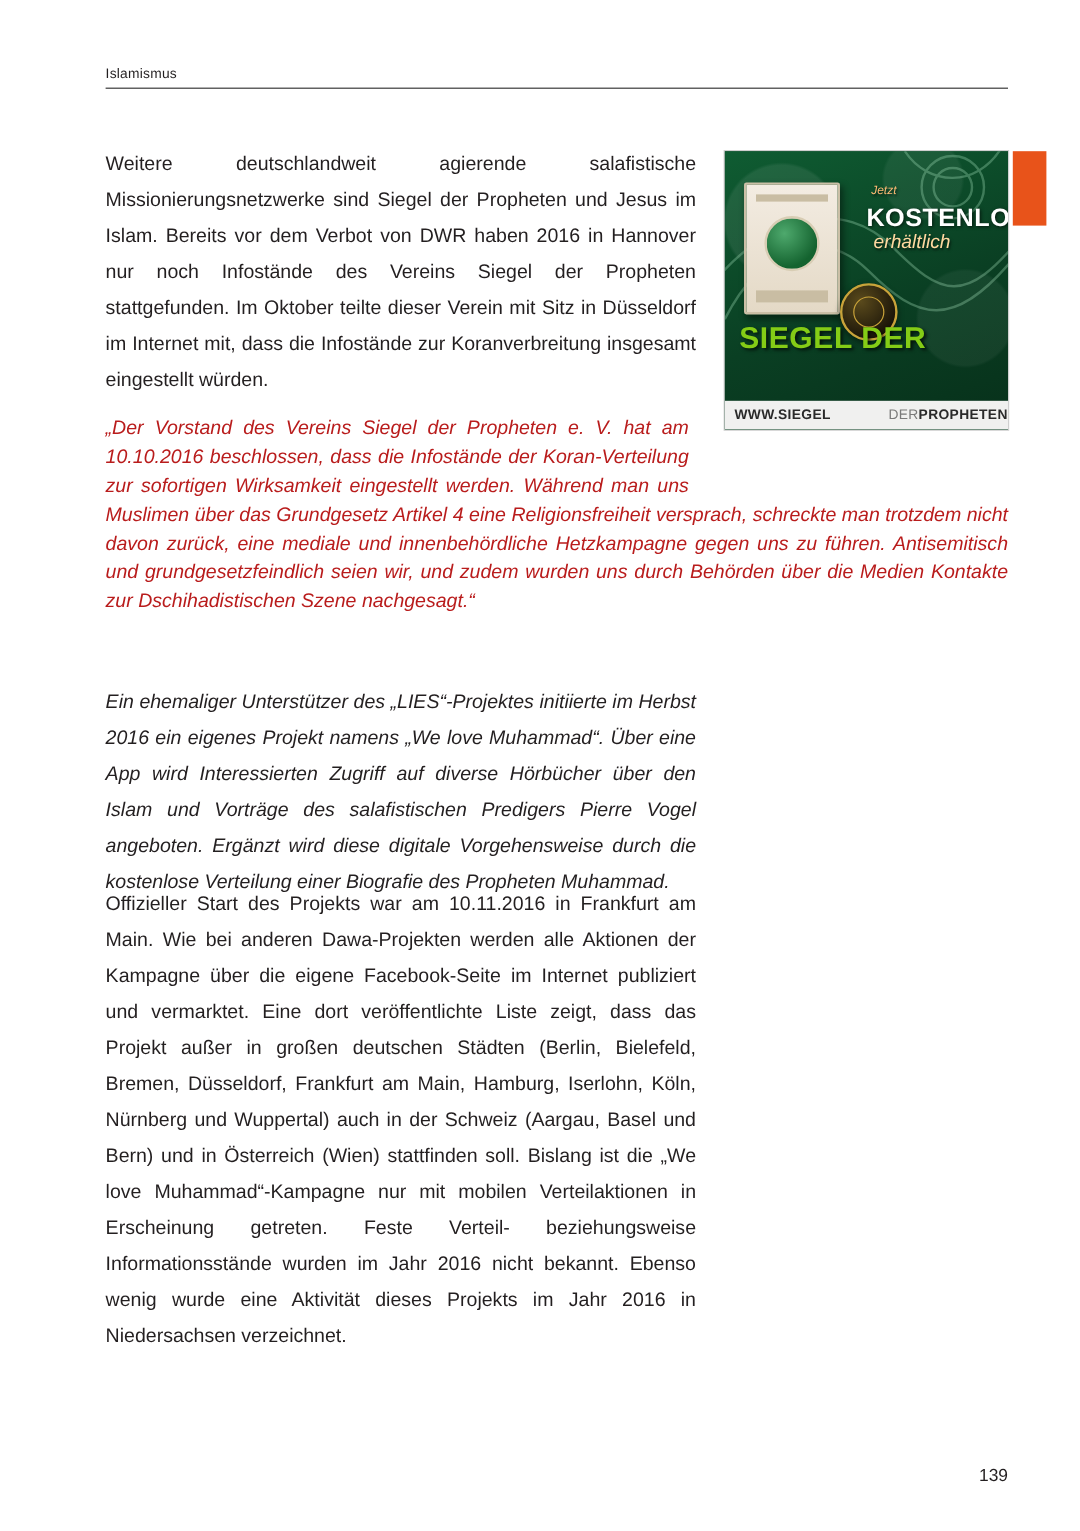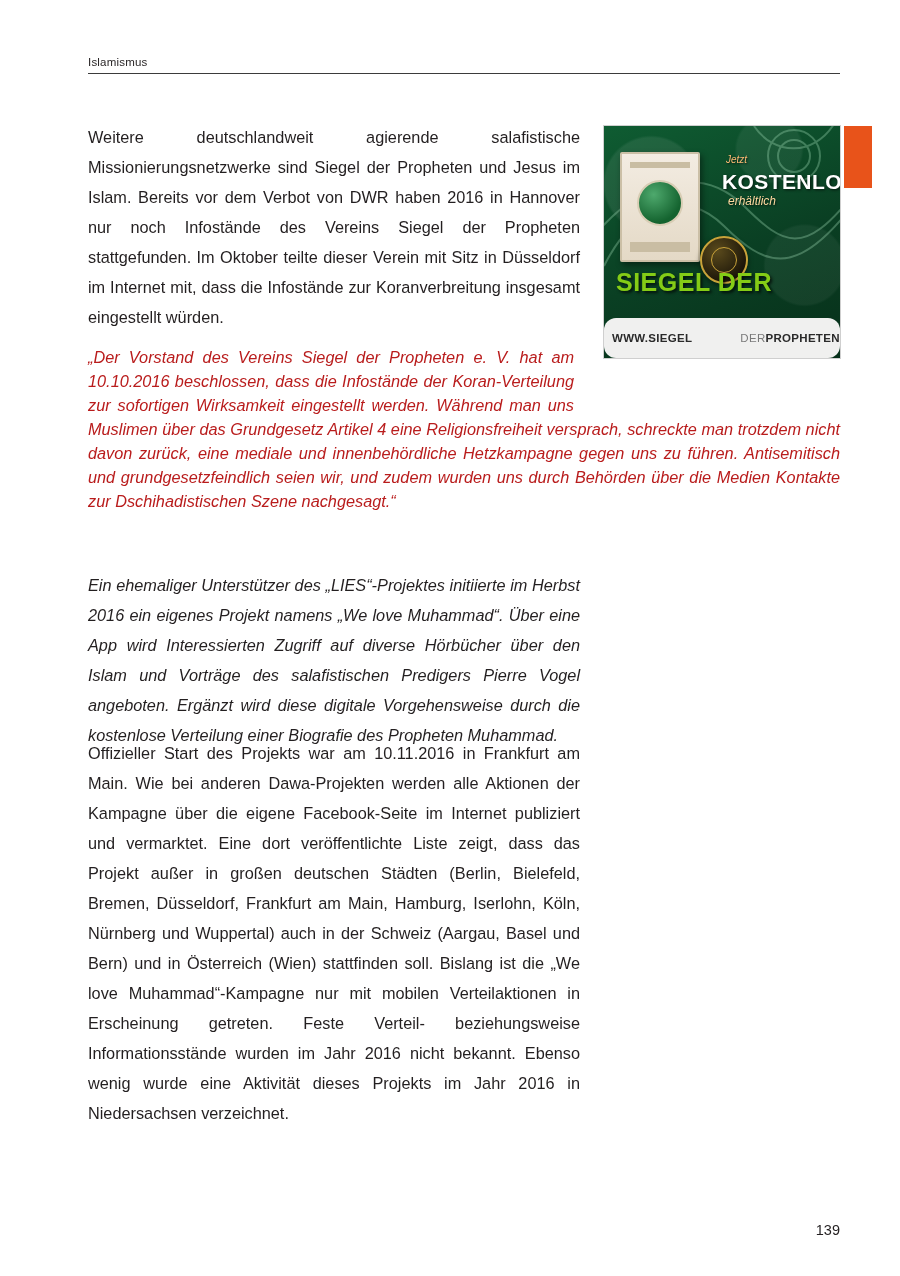--- a/index.html
+++ b/index.html
@@ -166,21 +166,21 @@
     font-size: 21px;
     font-weight: bold;
     letter-spacing: 0.4px;
     text-shadow: 1px 1px 3px rgba(0,0,0,.65);
   }
   .promo .erhaeltlich {
     position: absolute;
     left: 124px;
     top: 68px;
     color: #ffd9a0;
-    font-size: 12px;
+    font-size: 16px;
     font-style: italic;
     text-shadow: 1px 1px 2px rgba(0,0,0,.6);
   }
   .promo .seal {
     position: absolute;
     left: 96px;
     top: 110px;
     width: 44px;
     height: 44px;
     border-radius: 50%;
@@ -216,30 +216,29 @@
     font-size: 31px;
     font-weight: bold;
     letter-spacing: -0.2px;
     text-shadow: 2px 2px 3px rgba(0,0,0,.7);
   }
   .promo .urlbar {
     position: absolute;
     left: 0;
     right: 0;
     bottom: 0;
-    height: 40px;
+    height: 24px;
     background: #f0f0ef;
     display: flex;
     align-items: center;
     padding-left: 8px;
     font-size: 11.5px;
     font-weight: bold;
     color: #2a2a2a;
     letter-spacing: 0.3px;
-    border-radius: 12px;
   }
   .promo .urlbar .dim { color: #7a7a7a; font-weight: normal; margin-left: 48px; }
 
   
   .folio {
     position: absolute;
     right: 60px;
     bottom: 38px;
     font-size: 14.5px;
     color: #231f20;

